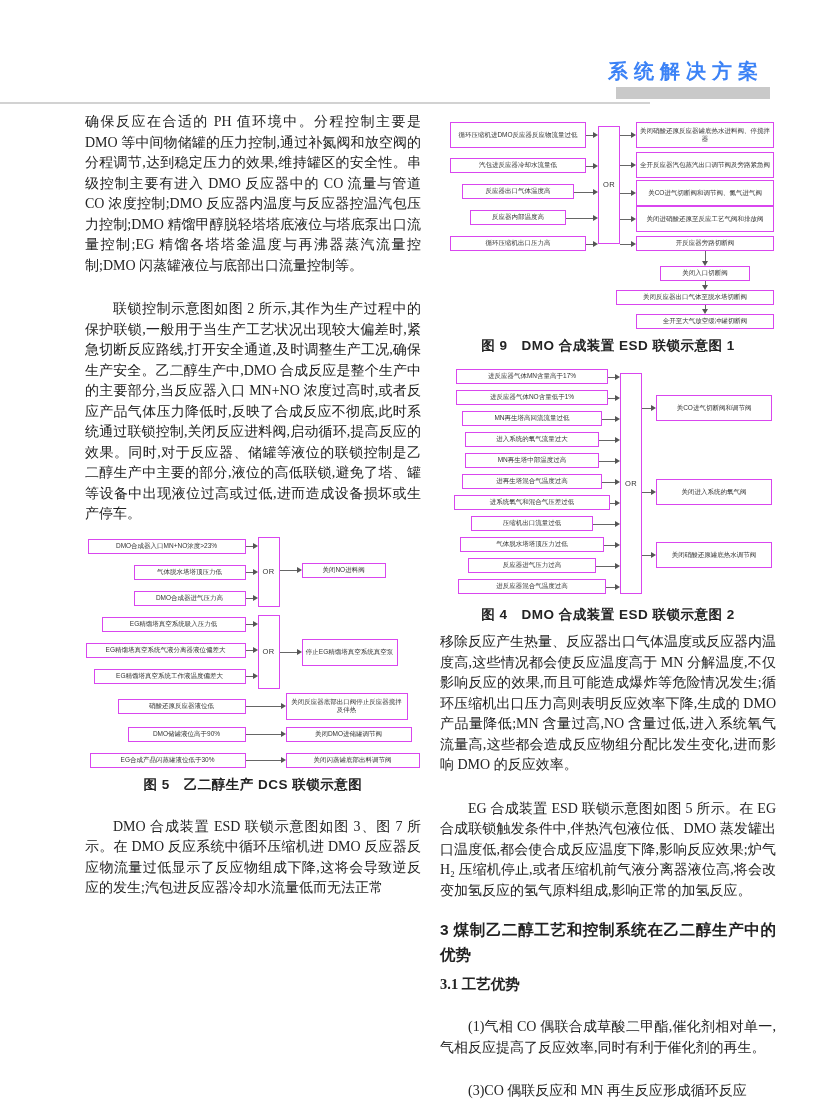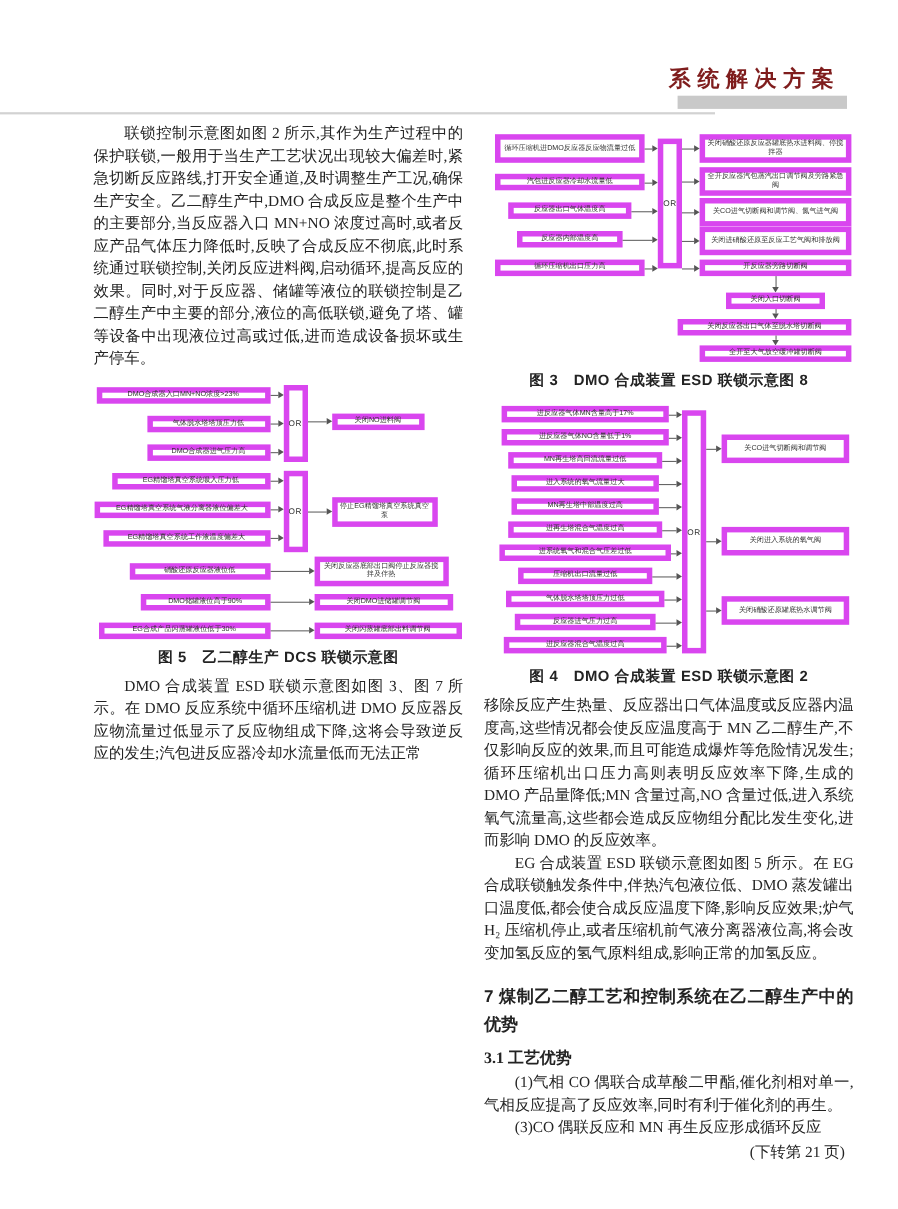--- a/index.html
+++ b/index.html
@@ -1,39 +1,39 @@
 <!DOCTYPE html>
 <html><head>
 <meta charset="utf-8">
 <style>
   html,body{margin:0;padding:0;}
   body{width:816px;height:1099px;background:#ffffff;position:relative;overflow:hidden;
        font-family:"Liberation Serif",serif;color:#232323;}
   .header-title{position:absolute;top:58px;right:52px;font-size:20px;font-weight:600;
-       letter-spacing:6px;color:#7f1d1d;font-family:"Liberation Serif",serif;}
+       letter-spacing:6px;color:#3b82f6;font-family:"Liberation Serif",serif;}
   .header-bar{position:absolute;top:87px;right:46px;width:154px;height:12px;background:#c9c9c9;}
   .header-rule{position:absolute;top:102px;left:0;width:650px;height:2px;background:#d2d2d2;}
   .main{position:absolute;top:112px;left:85px;display:flex;gap:19px;align-items:flex-start;}
   .col{width:336px;}
   .body-text{font-size:14px;line-height:20.5px;text-align:justify;margin:0;}
-  .indent{text-indent:2em;}
+  .indent{text-indent:2em;margin-top:23px;}
   .caption{text-align:center;font-family:"Liberation Sans",sans-serif;font-weight:bold;
        font-size:13.5px;margin:5px 0 8px;letter-spacing:0.5px;}
   .sub-heading{font-size:14.5px;font-weight:600;margin:6px 0 4px;}
   .sec-heading{font-family:"Liberation Sans",sans-serif;font-size:15.5px;line-height:25px;
        font-weight:700;margin:16px 0 8px;text-align:justify;}
   .cont{text-align:right;font-size:14px;padding-right:8px;margin-top:2px;}
   .footer{display:flex;justify-content:flex-end;align-items:center;gap:9px;
        padding-right:46px;margin-top:18px;}
   .fj{font-family:"Liberation Sans",sans-serif;font-weight:bold;font-size:15px;}
   .fy,.fi{font-weight:bold;font-size:14px;}
   .fp{font-size:19px;font-weight:600;padding-left:4px;}
   .fdiv{width:1px;height:15px;background:#aaaaaa;}
   .fc{position:relative;margin:10px auto 0;}
-  .fc-box{position:absolute;border:5px solid #d946ef;background:#fff;box-sizing:border-box;
+  .fc-box{position:absolute;border:1px solid #d946ef;background:#fff;box-sizing:border-box;
        display:flex;align-items:center;justify-content:center;text-align:center;
        font-size:6.5px;line-height:1.25;color:#333;padding:1px 2px;
        font-family:"Liberation Sans",sans-serif;}
   .fc-or{font-size:7.5px;letter-spacing:0.5px;}
   .fc-hl{position:absolute;height:1px;background:#666;}
   .fc-vl{position:absolute;width:1px;background:#666;}
   .fc-ar{position:absolute;width:0;height:0;border-top:3px solid transparent;
        border-bottom:3px solid transparent;border-left:5px solid #555;}
   .fc-ad{position:absolute;width:0;height:0;border-left:3px solid transparent;
        border-right:3px solid transparent;border-top:5px solid #555;}
@@ -41,20 +41,21 @@
 </head>
 <body>
 
 <div class="header-title">系统解决方案</div>
 <div class="header-bar"></div>
 <div class="header-rule"></div>
 
 <div class="main">
 
   <div class="col">
+    <p class="body-text">确保反应在合适的 PH 值环境中。分程控制主要是 DMO 等中间物储罐的压力控制,通过补氮阀和放空阀的分程调节,达到稳定压力的效果,维持罐区的安全性。串级控制主要有进入 DMO 反应器中的 CO 流量与管道 CO 浓度控制;DMO 反应器内温度与反应器控温汽包压力控制;DMO 精馏甲醇脱轻塔塔底液位与塔底泵出口流量控制;EG 精馏各塔塔釜温度与再沸器蒸汽流量控制;DMO 闪蒸罐液位与底部出口流量控制等。</p>
     <p class="body-text indent">联锁控制示意图如图 2 所示,其作为生产过程中的保护联锁,一般用于当生产工艺状况出现较大偏差时,紧急切断反应路线,打开安全通道,及时调整生产工况,确保生产安全。乙二醇生产中,DMO 合成反应是整个生产中的主要部分,当反应器入口 MN+NO 浓度过高时,或者反应产品气体压力降低时,反映了合成反应不彻底,此时系统通过联锁控制,关闭反应进料阀,启动循环,提高反应的效果。同时,对于反应器、储罐等液位的联锁控制是乙二醇生产中主要的部分,液位的高低联锁,避免了塔、罐等设备中出现液位过高或过低,进而造成设备损坏或生产停车。</p>
     <div class="fc" id="fig2" style="width:335px;height:236px;">
         <div class="fc-box" style="left: 2px; top: 4px; width: 158px; height: 15px;">DMO合成器入口MN+NO浓度&gt;23%</div>
         <div class="fc-hl" style="left: 160px; top: 11.5px; width: 7px;"></div>
         <div class="fc-ar" style="left: 167px; top: 8.5px;"></div>
         <div class="fc-box" style="left: 48px; top: 30px; width: 112px; height: 15px;">气体脱水塔塔顶压力低</div>
         <div class="fc-hl" style="left: 160px; top: 37.5px; width: 7px;"></div>
         <div class="fc-ar" style="left: 167px; top: 34.5px;"></div>
         <div class="fc-box" style="left: 48px; top: 56px; width: 112px; height: 15px;">DMO合成器进气压力高</div>
         <div class="fc-hl" style="left: 160px; top: 63.5px; width: 7px;"></div>
@@ -129,21 +130,21 @@
         <div class="fc-vl" style="left: 265px; top: 137px; height: 10px;"></div>
         <div class="fc-ad" style="left: 262px; top: 147px;"></div>
         <div class="fc-box" style="left: 220px; top: 152px; width: 90px; height: 15px;">关闭入口切断阀</div>
         <div class="fc-vl" style="left: 265px; top: 167px; height: 4px;"></div>
         <div class="fc-ad" style="left: 262px; top: 171px;"></div>
         <div class="fc-box" style="left: 176px; top: 176px; width: 158px; height: 15px;">关闭反应器出口气体至脱水塔切断阀</div>
         <div class="fc-vl" style="left: 265px; top: 191px; height: 4px;"></div>
         <div class="fc-ad" style="left: 262px; top: 195px;"></div>
         <div class="fc-box" style="left: 196px; top: 200px; width: 138px; height: 15px;">全开至大气放空缓冲罐切断阀</div>
       </div>
-    <div class="caption">图 3　DMO 合成装置 ESD 联锁示意图 8</div>
+    <div class="caption">图 9　DMO 合成装置 ESD 联锁示意图 1</div>
     <div class="fc" id="fig4" style="width:336px;height:236px;">
         <div class="fc-box" style="left: 16px; top: 4px; width: 152px; height: 15px;">进反应器气体MN含量高于17%</div>
         <div class="fc-hl" style="left: 168px; top: 11.5px; width: 7px;"></div>
         <div class="fc-ar" style="left: 175px; top: 8.5px;"></div>
         <div class="fc-box" style="left: 16px; top: 25px; width: 152px; height: 15px;">进反应器气体NO含量低于1%</div>
         <div class="fc-hl" style="left: 168px; top: 32.5px; width: 7px;"></div>
         <div class="fc-ar" style="left: 175px; top: 29.5px;"></div>
         <div class="fc-box" style="left: 22px; top: 46px; width: 140px; height: 15px;">MN再生塔高回流流量过低</div>
         <div class="fc-hl" style="left: 162px; top: 53.5px; width: 13px;"></div>
         <div class="fc-ar" style="left: 175px; top: 50.5px;"></div>
@@ -176,22 +177,22 @@
         <div class="fc-hl" style="left: 202px; top: 43px; width: 9px;"></div>
         <div class="fc-ar" style="left: 211px; top: 40px;"></div>
         <div class="fc-box" style="left: 216px; top: 114px; width: 116px; height: 26px;">关闭进入系统的氧气阀</div>
         <div class="fc-hl" style="left: 202px; top: 127px; width: 9px;"></div>
         <div class="fc-ar" style="left: 211px; top: 124px;"></div>
         <div class="fc-box" style="left: 216px; top: 177px; width: 116px; height: 26px;">关闭硝酸还原罐底热水调节阀</div>
         <div class="fc-hl" style="left: 202px; top: 190px; width: 9px;"></div>
         <div class="fc-ar" style="left: 211px; top: 187px;"></div>
       </div>
     <div class="caption">图 4　DMO 合成装置 ESD 联锁示意图 2</div>
-    <p class="body-text">移除反应产生热量、反应器出口气体温度或反应器内温度高,这些情况都会使反应温度高于 MN 乙二醇生产,不仅影响反应的效果,而且可能造成爆炸等危险情况发生;循环压缩机出口压力高则表明反应效率下降,生成的 DMO 产品量降低;MN 含量过高,NO 含量过低,进入系统氧气流量高,这些都会造成反应物组分配比发生变化,进而影响 DMO 的反应效率。</p>
+    <p class="body-text">移除反应产生热量、反应器出口气体温度或反应器内温度高,这些情况都会使反应温度高于 MN 分解温度,不仅影响反应的效果,而且可能造成爆炸等危险情况发生;循环压缩机出口压力高则表明反应效率下降,生成的 DMO 产品量降低;MN 含量过高,NO 含量过低,进入系统氧气流量高,这些都会造成反应物组分配比发生变化,进而影响 DMO 的反应效率。</p>
     <p class="body-text indent">EG 合成装置 ESD 联锁示意图如图 5 所示。在 EG 合成联锁触发条件中,伴热汽包液位低、DMO 蒸发罐出口温度低,都会使合成反应温度下降,影响反应效果;炉气 H₂ 压缩机停止,或者压缩机前气液分离器液位高,将会改变加氢反应的氢气原料组成,影响正常的加氢反应。</p>
-    <h2 class="sec-heading">7 煤制乙二醇工艺和控制系统在乙二醇生产中的优势</h2>
+    <h2 class="sec-heading">3 煤制乙二醇工艺和控制系统在乙二醇生产中的优势</h2>
     <div class="sub-heading">3.1 工艺优势</div>
     <p class="body-text indent">(1)气相 CO 偶联合成草酸二甲酯,催化剂相对单一,气相反应提高了反应效率,同时有利于催化剂的再生。</p>
     <p class="body-text indent">(3)CO 偶联反应和 MN 再生反应形成循环反应</p>
     <div class="cont">(下转第 21 页)</div>
   </div>
 
 </div>
 
 </body></html>

